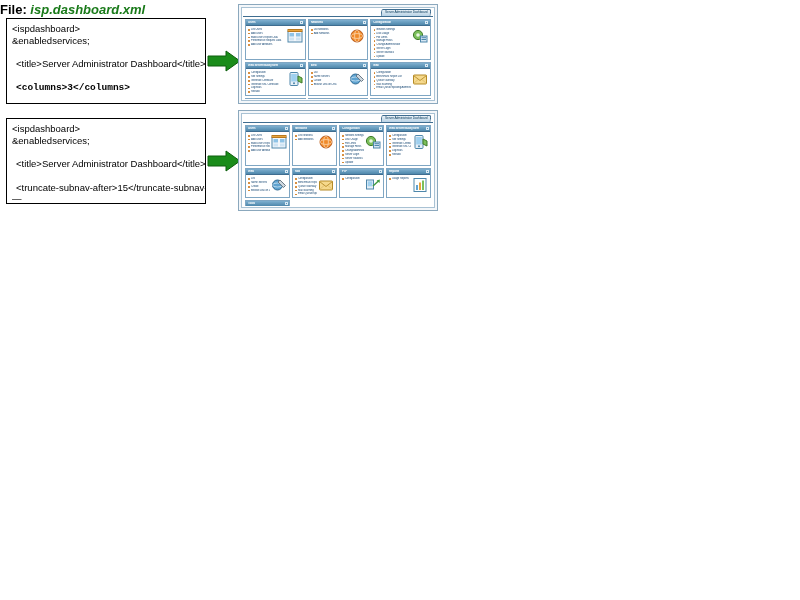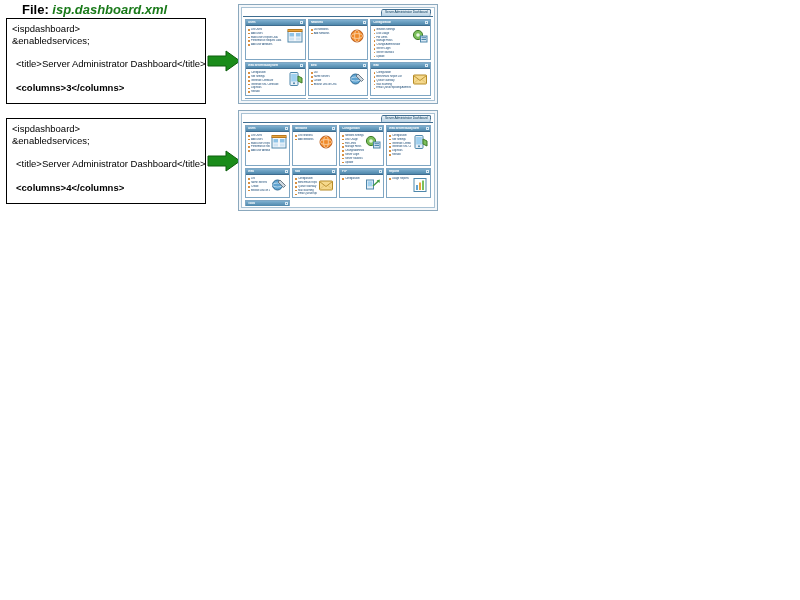--- a/index.html
+++ b/index.html
@@ -6,21 +6,21 @@
   body{
     width:800px;height:600px;
     background:#ffffff;
     font-family:"Liberation Sans", sans-serif;
     font-size:12px;color:#000;
     overflow:hidden;position:relative;
   }
 
   
   .file-caption{
-    position:absolute;left:22px;top:2px;
+    position:absolute;left:0;top:2px;
     font-size:13px;font-weight:bold;white-space:nowrap;
   }
   .file-caption .fname{
     color:#1a7a1a;font-style:italic;font-weight:bold;
   }
 
   
   .code-box{
     position:absolute;
     background:#ffffff;
@@ -30,21 +30,21 @@
     font-family:"Liberation Sans", sans-serif;
     font-size:9.5px;
     line-height:11.5px;
     color:#000;
     overflow:hidden;
   }
   .code-box#code-1{left:6px;top:18px;width:200px;height:86px;}
   .code-box#code-2{left:6px;top:118px;width:200px;height:86px;}
   .code-line{white-space:nowrap;}
   .code-line.indent{padding-left:4px;margin-top:12px;}
-  .code-line.bold{font-weight:bold;}
+  .code-line.bold{font-weight:bold;font-family:Liberation Mono, monospace;}
 
   
   .arrow{position:absolute;width:34px;height:22px;}
   #arrow-1{left:207px;top:50px;}
   #arrow-2{left:207px;top:150px;}
 
   
   .shot{
     position:absolute;
     background:#f4f7fa;
@@ -184,21 +184,20 @@
     <div class="code-line indent">&lt;title&gt;Server Administrator Dashboard&lt;/title&gt;</div>
     <div class="code-line bold indent">&lt;columns&gt;3&lt;/columns&gt;</div>
     <div class="code-line indent">&lt;truncate-subnav-after&gt;15&lt;/truncate-subnav-after&gt;</div>
     <div class="code-line">—</div>
     <div class="code-line">—</div>
   </div>
 <div class="code-box" id="code-2">
     <div class="code-line">&lt;ispdashboard&gt;</div>
     <div class="code-line">&amp;enabledservices;</div>
     <div class="code-line indent">&lt;title&gt;Server Administrator Dashboard&lt;/title&gt;</div>
-    <div class="code-line bold indent">&lt;columns&gt;4&lt;/columns&gt;</div>
     <div class="code-line indent">&lt;truncate-subnav-after&gt;15&lt;/truncate-subnav-after&gt;</div>
     <div class="code-line">—</div>
     <div class="code-line">—</div>
   </div>
 
 <div class="arrow" id="arrow-1">
   <svg viewBox="0 0 34 22" xmlns="http://www.w3.org/2000/svg">
     <polygon points="1,6 19,6 19,1 33,11 19,21 19,16 1,16" fill="#1a8c1a" stroke="#0d5e0d" stroke-width="1"></polygon>
   </svg>
 </div>

